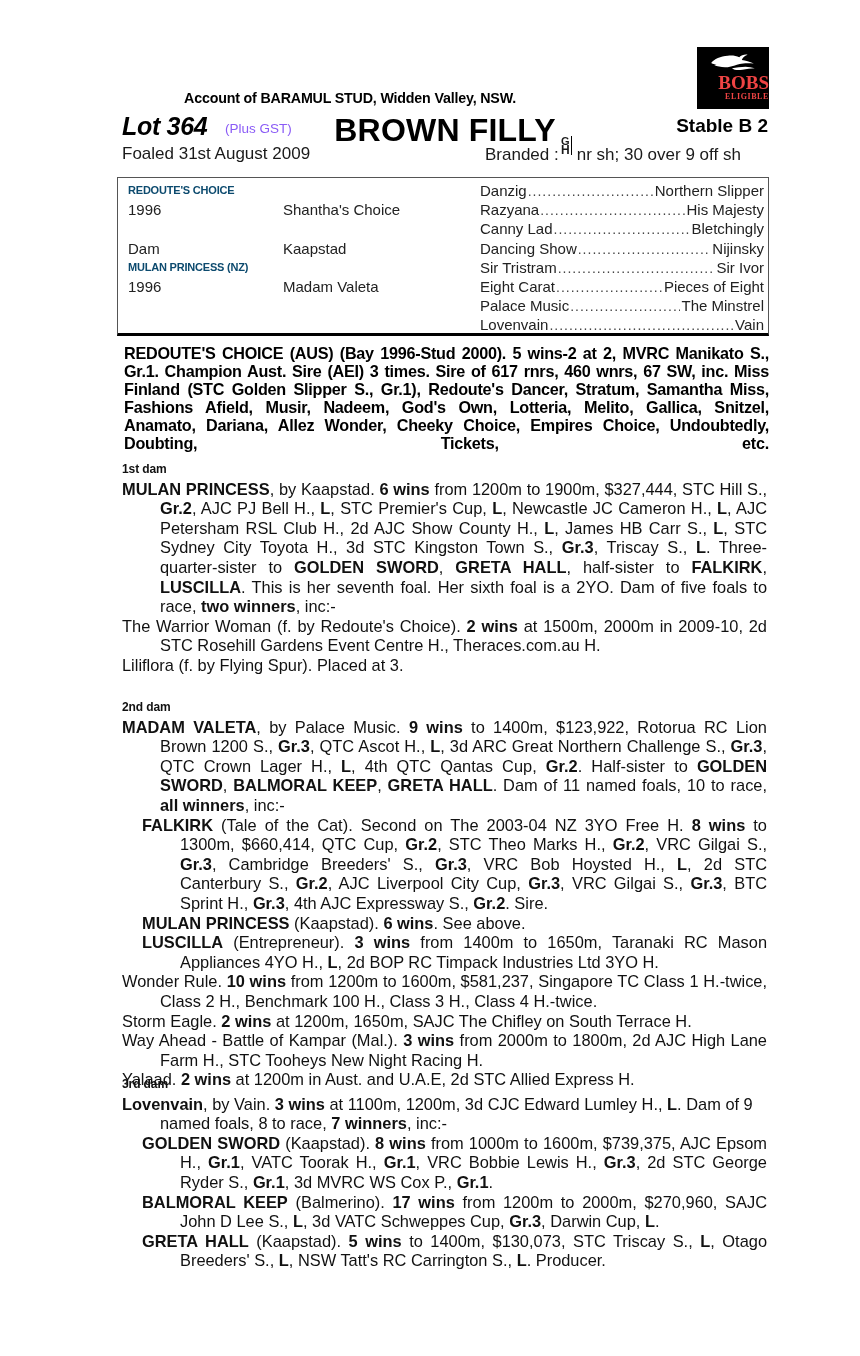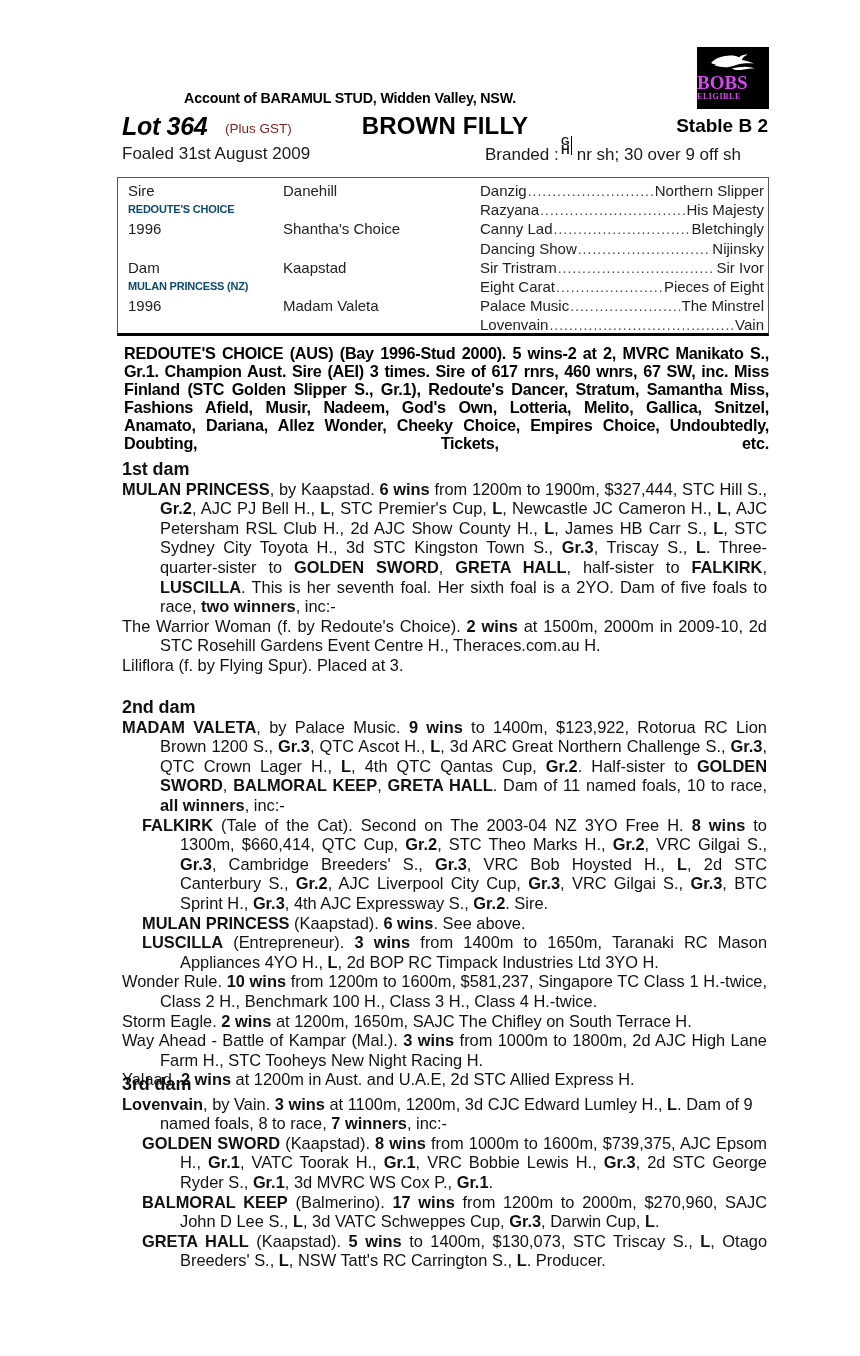--- a/index.html
+++ b/index.html
@@ -23,22 +23,22 @@
   }
 
   
   .bobs-logo {
     position: absolute;
     left: 697px;
     top: 47px;
     width: 72px;
     height: 62px;
     background: #000000;
-    color: #d946ef;
-    text-align: left;
+    color: #ef4444;
+    text-align: right;
     overflow: hidden;
   }
   .bobs-horse {
     width: 52px;
     height: 20px;
     margin: 5px auto 0 auto;
     display: block;
   }
   .bobs-word {
     font-family: "Liberation Serif", serif;
@@ -84,29 +84,29 @@
     font-size: 25px;
     font-weight: bold;
     letter-spacing: -0.3px;
     font-style: italic;
   }
   .lot-gst {
     position: absolute;
     left: 103px;
     top: 9px;
     font-size: 13.5px;
-    color: #7f1d1d;
+    color: #8b5cf6;
   }
   .lot-colour {
     position: absolute;
     left: 0;
     top: 0;
     width: 646px;
     text-align: center;
-    font-size: 24px;
+    font-size: 32px;
     font-weight: bold;
     letter-spacing: 0.2px;
   }
   .lot-stable {
     position: absolute;
     right: 0;
     top: 3px;
     font-size: 19px;
     font-weight: bold;
   }
@@ -257,21 +257,21 @@
   .section {
     position: absolute;
     width: 645px;
     left: 122px;
     font-size: 16.4px;
     line-height: 19.6px;
     color: #111;
   }
   .sec-head {
     font-weight: bold;
-    font-size: 18px;
+    font-size: 12px;
     margin-bottom: 0px;
     letter-spacing: -0.1px;
   }
   p.entry {
     margin: 0;
     text-align: justify;
     text-indent: 0;
     padding-left: 38px;
   }
   p.entry > span.lead { margin-left: -38px; }
@@ -305,21 +305,20 @@
     <span class="lot-stable">Stable B 2</span>
   </div>
 
   <div class="foaled-row">
     <span class="foaled">Foaled 31st August 2009</span>
     <span class="branded"><span>Branded :</span><span class="brand-stack"><span class="bg">G</span><span class="bh">H</span><span class="bar"></span></span><span>nr sh; 30 over 9 off sh</span></span>
   </div>
 
   <div class="ped-table">
     <div class="ped-left">
-      <div class="ped-row"><span>Sire</span><span class="ped-col2">Danehill</span></div>
       <div class="ped-row bold">REDOUTE'S CHOICE</div>
       <div class="ped-row"><span>1996</span><span class="ped-col2">Shantha's Choice</span></div>
       <div class="ped-row">&nbsp;</div>
       <div class="ped-row"><span>Dam</span><span class="ped-col2">Kaapstad</span></div>
       <div class="ped-row bold">MULAN PRINCESS (NZ)</div>
       <div class="ped-row"><span>1996</span><span class="ped-col2">Madam Valeta</span></div>
     </div>
     <div class="ped-right">
       <div class="ped-line">
           <span class="nm">Danzig</span>
@@ -374,21 +373,21 @@
   </div>
 
   <div class="section" style="top:698px;">
     <div class="sec-head">2nd dam</div>
     <p class="entry"><span class="lead"><b>MADAM VALETA</b><span>, by Palace Music. </span><b>9 wins</b><span> to 1400m, $123,922, Rotorua RC Lion Brown 1200 S., </span><b>Gr.3</b><span>, QTC Ascot H., </span><b>L</b><span>, 3d ARC Great Northern Challenge S., </span><b>Gr.3</b><span>, QTC Crown Lager H., </span><b>L</b><span>, 4th QTC Qantas Cup, </span><b>Gr.2</b><span>. Half-sister to </span><b>GOLDEN SWORD</b><span>, </span><b>BALMORAL KEEP</b><span>, </span><b>GRETA HALL</b><span>. Dam of 11 named foals, 10 to race, </span><b>all winners</b><span>, inc:-</span></span></p>
     <p class="entry lvl2"><span class="lead"><b>FALKIRK</b><span> (Tale of the Cat). Second on The 2003-04 NZ 3YO Free H. </span><b>8 wins</b><span> to 1300m, $660,414, QTC Cup, </span><b>Gr.2</b><span>, STC Theo Marks H., </span><b>Gr.2</b><span>, VRC Gilgai S., </span><b>Gr.3</b><span>, Cambridge Breeders' S., </span><b>Gr.3</b><span>, VRC Bob Hoysted H., </span><b>L</b><span>, 2d STC Canterbury S., </span><b>Gr.2</b><span>, AJC Liverpool City Cup, </span><b>Gr.3</b><span>, VRC Gilgai S., </span><b>Gr.3</b><span>, BTC Sprint H., </span><b>Gr.3</b><span>, 4th AJC Expressway S., </span><b>Gr.2</b><span>. Sire.</span></span></p>
     <p class="entry lvl2 last"><span class="lead"><b>MULAN PRINCESS</b><span> (Kaapstad). </span><b>6 wins</b><span>. See above.</span></span></p>
     <p class="entry lvl2"><span class="lead"><b>LUSCILLA</b><span> (Entrepreneur). </span><b>3 wins</b><span> from 1400m to 1650m, Taranaki RC Mason Appliances 4YO H., </span><b>L</b><span>, 2d BOP RC Timpack Industries Ltd 3YO H.</span></span></p>
     <p class="entry"><span class="lead"><span>Wonder Rule.</span><span> </span><b>10 wins</b><span> from 1200m to 1600m, $581,237, Singapore TC Class 1 H.-twice, Class 2 H., Benchmark 100 H., Class 3 H., Class 4 H.-twice.</span></span></p>
     <p class="entry last"><span class="lead"><span>Storm Eagle.</span><span> </span><b>2 wins</b><span> at 1200m, 1650m, SAJC The Chifley on South Terrace H.</span></span></p>
-    <p class="entry"><span class="lead"><span>Way Ahead - Battle of Kampar (Mal.).</span><span> </span><b>3 wins</b><span> from 1000m to 1800m, 2d AJC High Lane Farm H., STC Tooheys New Night Racing H.</span></span></p>
+    <p class="entry"><span class="lead"><span>Way Ahead - Battle of Kampar (Mal.).</span><span> </span><b>3 wins</b><span> from 2000m to 1800m, 2d AJC High Lane Farm H., STC Tooheys New Night Racing H.</span></span></p>
     <p class="entry last"><span class="lead"><span>Yalaad.</span><span> </span><b>2 wins</b><span> at 1200m in Aust. and U.A.E, 2d STC Allied Express H.</span></span></p>
   </div>
 
   <div class="section" style="top:1075px;">
     <div class="sec-head">3rd dam</div>
     <p class="entry last"><span class="lead"><b>Lovenvain</b><span>, by Vain. </span><b>3 wins</b><span> at 1100m, 1200m, 3d CJC Edward Lumley H., </span><b>L</b><span>. Dam of 9 named foals, 8 to race, </span><b>7 winners</b><span>, inc:-</span></span></p>
     <p class="entry lvl2"><span class="lead"><b>GOLDEN SWORD</b><span> (Kaapstad). </span><b>8 wins</b><span> from 1000m to 1600m, $739,375, AJC Epsom H., </span><b>Gr.1</b><span>, VATC Toorak H., </span><b>Gr.1</b><span>, VRC Bobbie Lewis H., </span><b>Gr.3</b><span>, 2d STC George Ryder S., </span><b>Gr.1</b><span>, 3d MVRC WS Cox P., </span><b>Gr.1</b><span>.</span></span></p>
     <p class="entry lvl2"><span class="lead"><b>BALMORAL KEEP</b><span> (Balmerino). </span><b>17 wins</b><span> from 1200m to 2000m, $270,960, SAJC John D Lee S., </span><b>L</b><span>, 3d VATC Schweppes Cup, </span><b>Gr.3</b><span>, Darwin Cup, </span><b>L</b><span>.</span></span></p>
     <p class="entry lvl2"><span class="lead"><b>GRETA HALL</b><span> (Kaapstad). </span><b>5 wins</b><span> to 1400m, $130,073, STC Triscay S., </span><b>L</b><span>, Otago Breeders' S., </span><b>L</b><span>, NSW Tatt's RC Carrington S., </span><b>L</b><span>. Producer.</span></span></p>
   </div>

